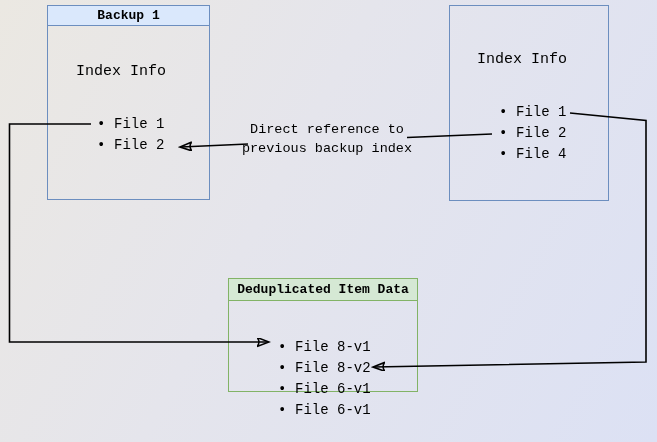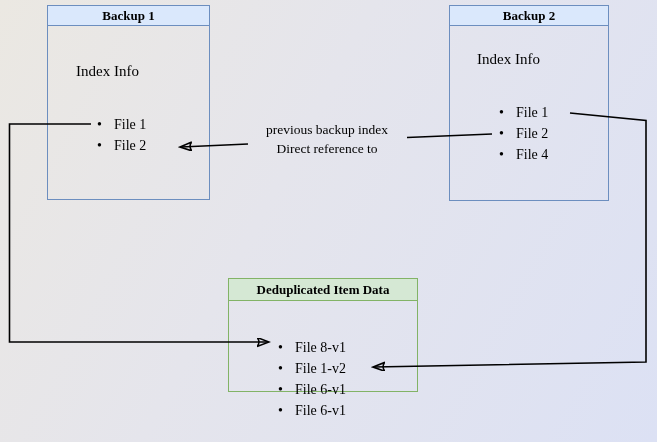--- a/index.html
+++ b/index.html
@@ -1,19 +1,19 @@
 <!DOCTYPE html>
 <html><head>
 <meta charset="utf-8">
 <style>
   html,body{margin:0;padding:0;}
   .canvas{
     position:relative;width:657px;height:442px;overflow:hidden;
     background:linear-gradient(118deg,#ebe8e2 0%,#e5e5ec 42%,#dce1f4 100%);
-    font-family:Liberation Serif, serif;color:#000;
+    font-family:Liberation Mono, monospace;color:#000;
   }
   .node{position:absolute;background:transparent;box-sizing:border-box;}
   .node.blue{border:1.5px solid #6c8ebf;}
   .node.green{border:1.5px solid #82b366;}
   .node-header{
     position:absolute;left:0;right:0;top:0;text-align:center;
     font-weight:bold;font-size:13px;box-sizing:content-box;
   }
   .node.blue .node-header{background:#dae8fc;border-bottom:1.5px solid #6c8ebf;height:19px;line-height:20px;}
   .node.green .node-header{background:#d5e8d4;border-bottom:1.5px solid #82b366;height:21px;line-height:22px;}
@@ -36,42 +36,41 @@
   <div class="node blue" style="left:47px;top:5px;width:163px;height:195px;">
     <div class="node-header">Backup 1</div>
     <div class="subtitle" style="left:28px;top:57px;">Index Info</div>
     <ul class="file-list" style="top:108px;">
       <li>File 1</li>
       <li>File 2</li>
     </ul>
   </div>
 
   <div class="node blue" style="left:449px;top:5px;width:160px;height:196px;">
-    <div class="node-header">Backup 2</div>
     <div class="subtitle" style="left:27px;top:45px;">Index Info</div>
     <ul class="file-list" style="top:96px;">
       <li>File 1</li>
       <li>File 2</li>
       <li>File 4</li>
     </ul>
   </div>
 
   <div class="node green" style="left:228px;top:278px;width:190px;height:114px;">
     <div class="node-header">Deduplicated Item Data</div>
     <ul class="file-list" style="top:58px;">
       <li>File 8-v1</li>
-      <li>File 1-v2</li>
+      <li>File 8-v2</li>
       <li>File 6-v1</li>
       <li>File 6-v1</li>
     </ul>
   </div>
 
   <div class="annotation">
+    <div>Direct reference to</div>
     <div>previous backup index</div>
-    <div>Direct reference to</div>
   </div>
 
   <svg class="arrows" width="657" height="442" viewBox="0 0 657 442">
     <defs>
       <marker id="arrowhead" markerUnits="userSpaceOnUse" markerWidth="14" markerHeight="10" refX="11" refY="4.5" orient="auto">
         <path d="M0,0 L12,4.5 L0,9 C2.6,6.4 2.6,2.6 0,0 Z" fill="#000" stroke="none"></path>
       </marker>
     </defs>
 
     <path d="M91,124 H9.5 V342 H268" marker-end="url(#arrowhead)"></path>

